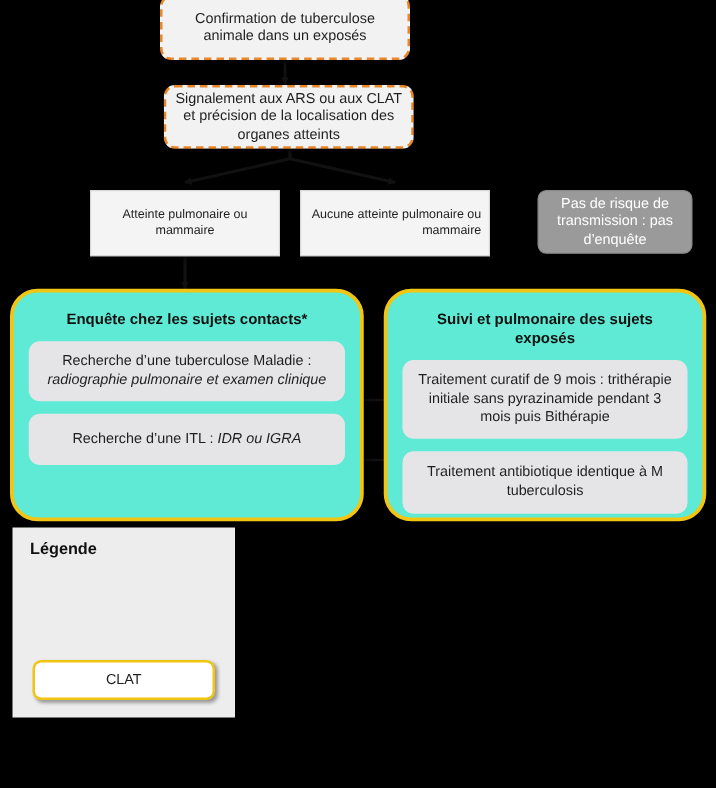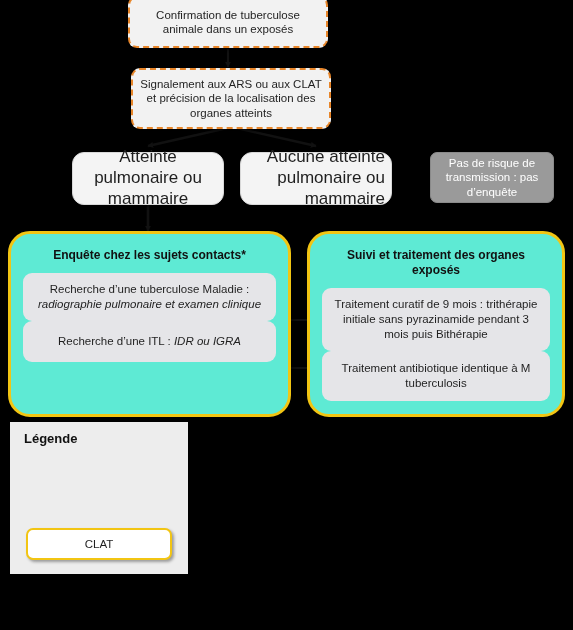--- a/index.html
+++ b/index.html
@@ -42,23 +42,23 @@
     border-radius: 9px;
     color: #1f1f1f;
     font-size: 11.5px;
     box-shadow: 2px 2px 3px rgba(0,0,0,0.55);
   }
 
   
   .plain-box {
     background: #f4f4f4;
     border: 1px solid #d8d8d8;
-    border-radius: 12px;
-    color: #1f1f1f;
-    font-size: 17px;
+    border-radius: 0;
+    color: #1f1f1f;
+    font-size: 10px;
     box-shadow: 2px 2px 3px rgba(0,0,0,0.5);
   }
 
   
   .grey-box {
     background: #9a9a9a;
     border: 1px solid #8a8a8a;
     border-radius: 7px;
     color: #ffffff;
     font-size: 11.5px;
@@ -79,20 +79,21 @@
     font-weight: bold;
     font-size: 12px;
     color: #111111;
     line-height: 1.25;
     padding: 14px 18px 0 18px;
   }
   .panel-items {
     padding: 10px 12px 12px 12px;
     display: flex;
     flex-direction: column;
+    gap: 10px;
   }
   .sub-box {
     background: #E5E5E8;
     border-radius: 9px;
     text-align: center;
     font-size: 11.5px;
     color: #1f1f1f;
     line-height: 1.3;
     padding: 9px 8px;
     box-sizing: border-box;
@@ -154,21 +155,21 @@
     <line x1="148" y1="205" x2="148" y2="231" stroke="#111111" stroke-width="2.6" marker-end="url(#arrowBlack)"></line>
 
     <line x1="287" y1="320" x2="312" y2="320" stroke="#111111" stroke-width="2" marker-end="url(#arrowBlack)"></line>
     <line x1="287" y1="368" x2="312" y2="368" stroke="#111111" stroke-width="2" marker-end="url(#arrowBlack)"></line>
   </svg>
 
   <div class="node dashed-orange" style="left:128px; top:-4px; width:200px; height:52px;">
     <span class="txt">Confirmation de tuberculose animale dans un exposés</span>
   </div>
 
-  <div class="node dashed-orange" style="left:131px; top:68px; width:200px; height:61px;">
+  <div class="node dashed-orange" style="left:131px; top:68px; width:200px; height:51px;">
     <span class="txt">Signalement aux ARS ou aux CLAT et précision de la localisation des organes atteints</span>
   </div>
 
   <div class="node plain-box" style="left:72px; top:152px; width:152px; height:53px;">
     <span class="txt">Atteinte pulmonaire ou mammaire</span>
   </div>
 
   <div class="node plain-box" style="left:240px; top:152px; width:152px; height:53px;text-align:right;">
     <span class="txt">Aucune atteinte pulmonaire ou mammaire</span>
   </div>
@@ -184,21 +185,21 @@
         <span>Recherche d’une tuberculose Maladie :</span><br>
         <em>radiographie pulmonaire et examen clinique</em>
       </div>
       <div class="sub-box" style="padding:13px 8px;">
         <span>Recherche d’une ITL : </span><em>IDR ou IGRA</em>
       </div>
     </div>
   </div>
 
   <div class="panel" style="left:307px; top:231px; width:258px; height:186px;">
-    <div class="panel-title">Suivi et traitement des organes exposés</div>
+    <div class="panel-title">Suivi et pulmonaire des sujets exposés</div>
     <div class="panel-items">
       <div class="sub-box">
         <span>Traitement curatif de 9 mois : trithérapie initiale sans pyrazinamide pendant 3 mois puis Bithérapie</span>
       </div>
       <div class="sub-box" style="padding:10px 8px;">
         <span>Traitement antibiotique identique à M tuberculosis</span>
       </div>
     </div>
   </div>
 

